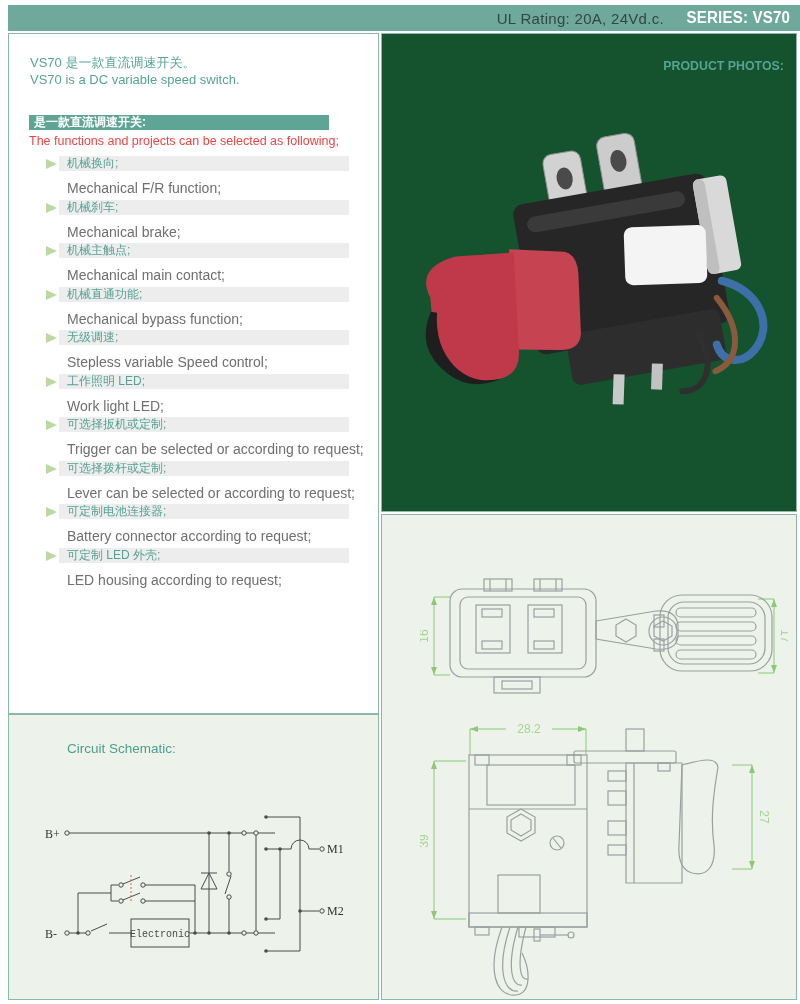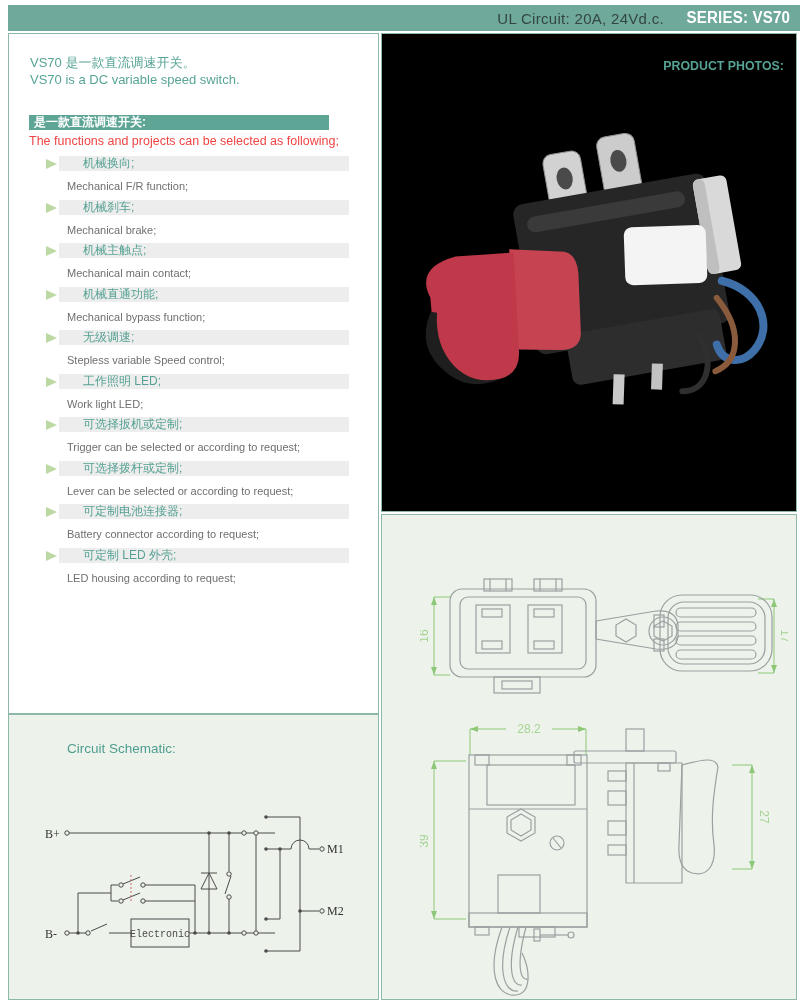--- a/index.html
+++ b/index.html
@@ -12,40 +12,40 @@
     position:absolute;left:8px;top:5px;width:792px;height:26px;
     background:#6fa99c;display:flex;align-items:center;justify-content:flex-end;
     gap:16px;padding-right:10px;box-sizing:border-box;
   }
   .ul-rating{color:#33463f;font-size:15px;letter-spacing:.3px;}
   .series{color:#ffffff;font-weight:bold;font-size:16px;display:inline-block;transform:scaleX(.94);transform-origin:right center;letter-spacing:.2px;}
   
   .panel{position:absolute;box-sizing:border-box;border:1px solid #8cb8aa;}
   .left-panel{left:8px;top:33px;width:371px;height:681px;background:#ffffff;}
   .schem-panel{left:8px;top:714px;width:371px;height:286px;background:#edf3ea;}
-  .photo-panel{left:381px;top:33px;width:416px;height:479px;background:#000000;}
+  .photo-panel{left:381px;top:33px;width:416px;height:479px;background:#14532d;}
   .mount-panel{left:381px;top:514px;width:416px;height:486px;background:#edf3ea;}
   
   .intro{position:absolute;left:21px;top:20px;color:#57a496;font-size:13px;line-height:17px;}
   .feat-header{
     position:absolute;left:20px;top:81px;width:300px;height:15px;background:#5fa596;
     color:#ffffff;font-size:12px;font-weight:bold;line-height:15px;padding-left:5px;box-sizing:border-box;
   }
   .subtitle{position:absolute;left:20px;top:100px;color:#ef4444;font-size:12.5px;}
   .feat-list{position:absolute;left:0;top:121px;width:100%;}
   .feat{position:relative;height:43.5px;}
   .bullet{
     position:absolute;left:37px;top:4px;width:0;height:0;
     border-left:11px solid #bdd9a3;border-top:5.5px solid transparent;border-bottom:5.5px solid transparent;
   }
   .feat-zh{
     position:absolute;left:50px;top:1px;width:290px;height:15px;background:#ededed;
-    color:#55a193;font-size:12px;line-height:15px;padding-left:24px;box-sizing:border-box;white-space:nowrap;
-  }
-  .feat-en{position:absolute;left:58px;top:25px;color:#6f6f6f;font-size:11px;white-space:nowrap;}
+    color:#55a193;font-size:12px;line-height:15px;padding-left:8px;box-sizing:border-box;white-space:nowrap;
+  }
+  .feat-en{position:absolute;left:58px;top:25px;color:#6f6f6f;font-size:14px;white-space:nowrap;}
   
   .photos-title{position:absolute;right:12px;top:24px;color:#56a394;font-weight:bold;font-size:13px;display:inline-block;transform:scaleX(.95);transform-origin:right center;}
   .product-photo{position:absolute;left:6px;top:88px;width:402px;height:316px;}
   
   .mount-note{position:absolute;left:30px;right:6px;top:26px;text-align:center;color:#57a496;font-size:13px;}
   .topview{position:absolute;left:38px;top:60px;width:368px;height:142px;}
   .sideview{position:absolute;left:38px;top:198px;width:368px;height:288px;}
   
   .schem-title{position:absolute;left:58px;top:26px;color:#4f9d90;font-size:13.5px;}
   .schem-svg{position:absolute;left:18px;top:86px;width:340px;height:180px;}
@@ -54,21 +54,21 @@
   .dimtxt{fill:#a5d395;font-size:12px;font-family:"Liberation Sans",sans-serif;}
   .circ{stroke:#4a4a4a;fill:none;stroke-width:1;}
   .dot{fill:#4a4a4a;stroke:none;}
   .node{stroke:#4a4a4a;fill:#edf3ea;stroke-width:1;}
   .slabel{fill:#333333;font-size:12px;font-family:"Liberation Serif",serif;}
 </style>
 </head>
 <body>
 
 <div class="topbar">
-  <span class="ul-rating">UL Circuit: 20A, 24Vd.c.</span>
+  <span class="ul-rating">UL Rating: 20A, 24Vd.c.</span>
   <span class="series">SERIES: VS70</span>
 </div>
 
 <div class="panel left-panel">
   <div class="intro">
     <div>VS70 是一款直流调速开关。</div>
     <div>VS70 is a DC variable speed switch.</div>
   </div>
 
   <div class="feat-header">是一款直流调速开关:</div>

